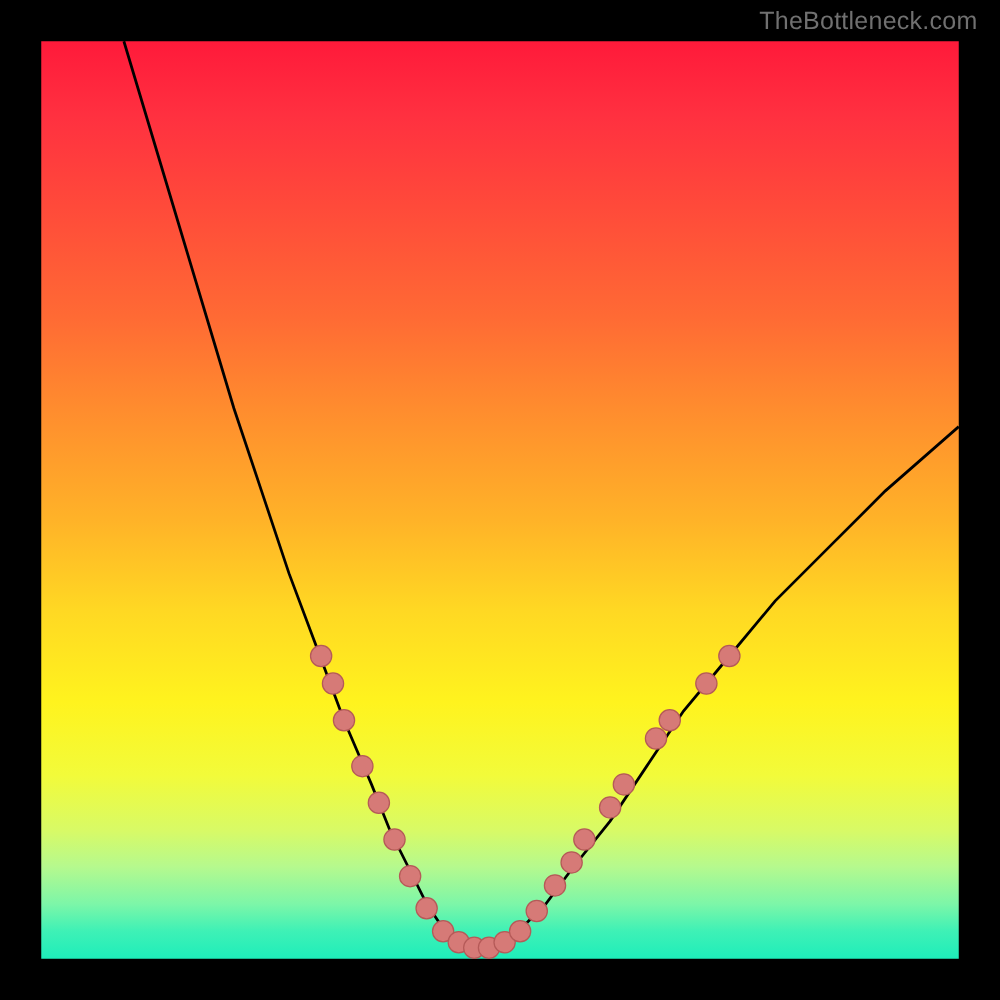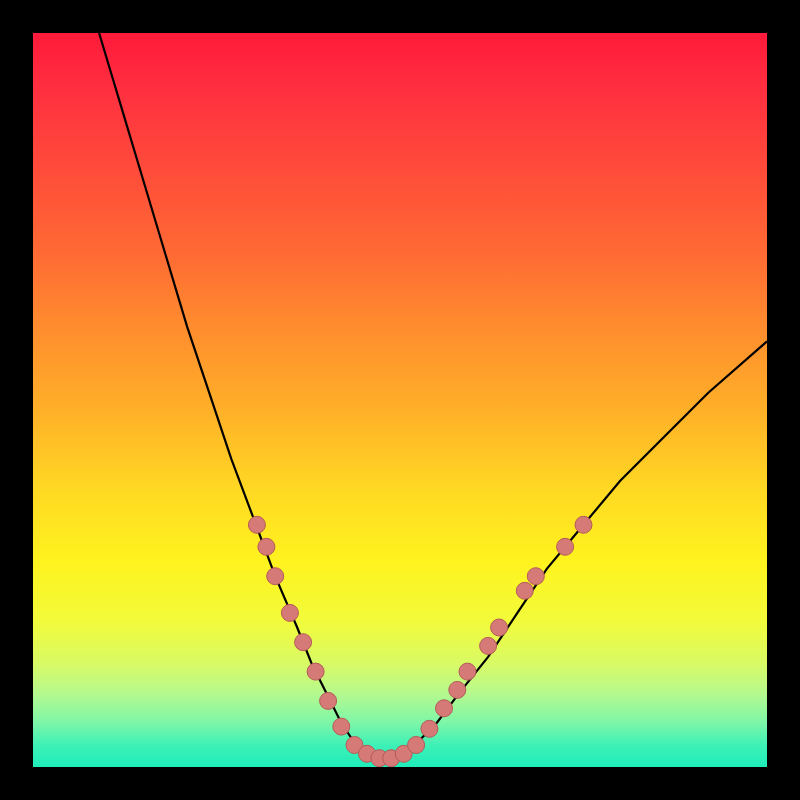--- a/index.html
+++ b/index.html
@@ -55,20 +55,21 @@
     top: 0;
     width: 734px;
     height: 734px;
     overflow: visible;
   }
 </style>
 </head>
 <body>
 
 <div class="frame">
+  <div class="watermark">TheBottleneck.com</div>
 
   <div class="plot-area">
     <svg class="curve" viewBox="0 0 734 734" preserveAspectRatio="none">
       <path id="curve-path" fill="none" stroke="#000" stroke-width="2.2" d="M66.1 0.0 L88.1 73.4 L110.1 146.8 L132.1 220.2 L154.1 293.6 L176.2 359.7 L198.2 425.7 L220.2 484.4 L242.2 543.2 L264.2 594.5 L278.9 631.2 L293.6 660.6 L308.3 690.0 L323.0 712.0 L337.6 723.0 L352.3 726.7 L367.0 723.0 L381.7 712.0 L403.7 690.0 L425.7 660.6 L455.1 623.9 L484.4 579.9 L513.8 535.8 L550.5 491.8 L587.2 447.7 L631.2 403.7 L675.3 359.7 L734.0 308.3"></path>
       <g id="markers-group">
           <circle cx="223.9" cy="491.8" r="8.5" fill="#d67a77" stroke="#b55a58" stroke-width="1"></circle>
           <circle cx="233.4" cy="513.8" r="8.5" fill="#d67a77" stroke="#b55a58" stroke-width="1"></circle>
           <circle cx="242.2" cy="543.2" r="8.5" fill="#d67a77" stroke="#b55a58" stroke-width="1"></circle>
           <circle cx="256.9" cy="579.9" r="8.5" fill="#d67a77" stroke="#b55a58" stroke-width="1"></circle>
           <circle cx="270.1" cy="609.2" r="8.5" fill="#d67a77" stroke="#b55a58" stroke-width="1"></circle>

